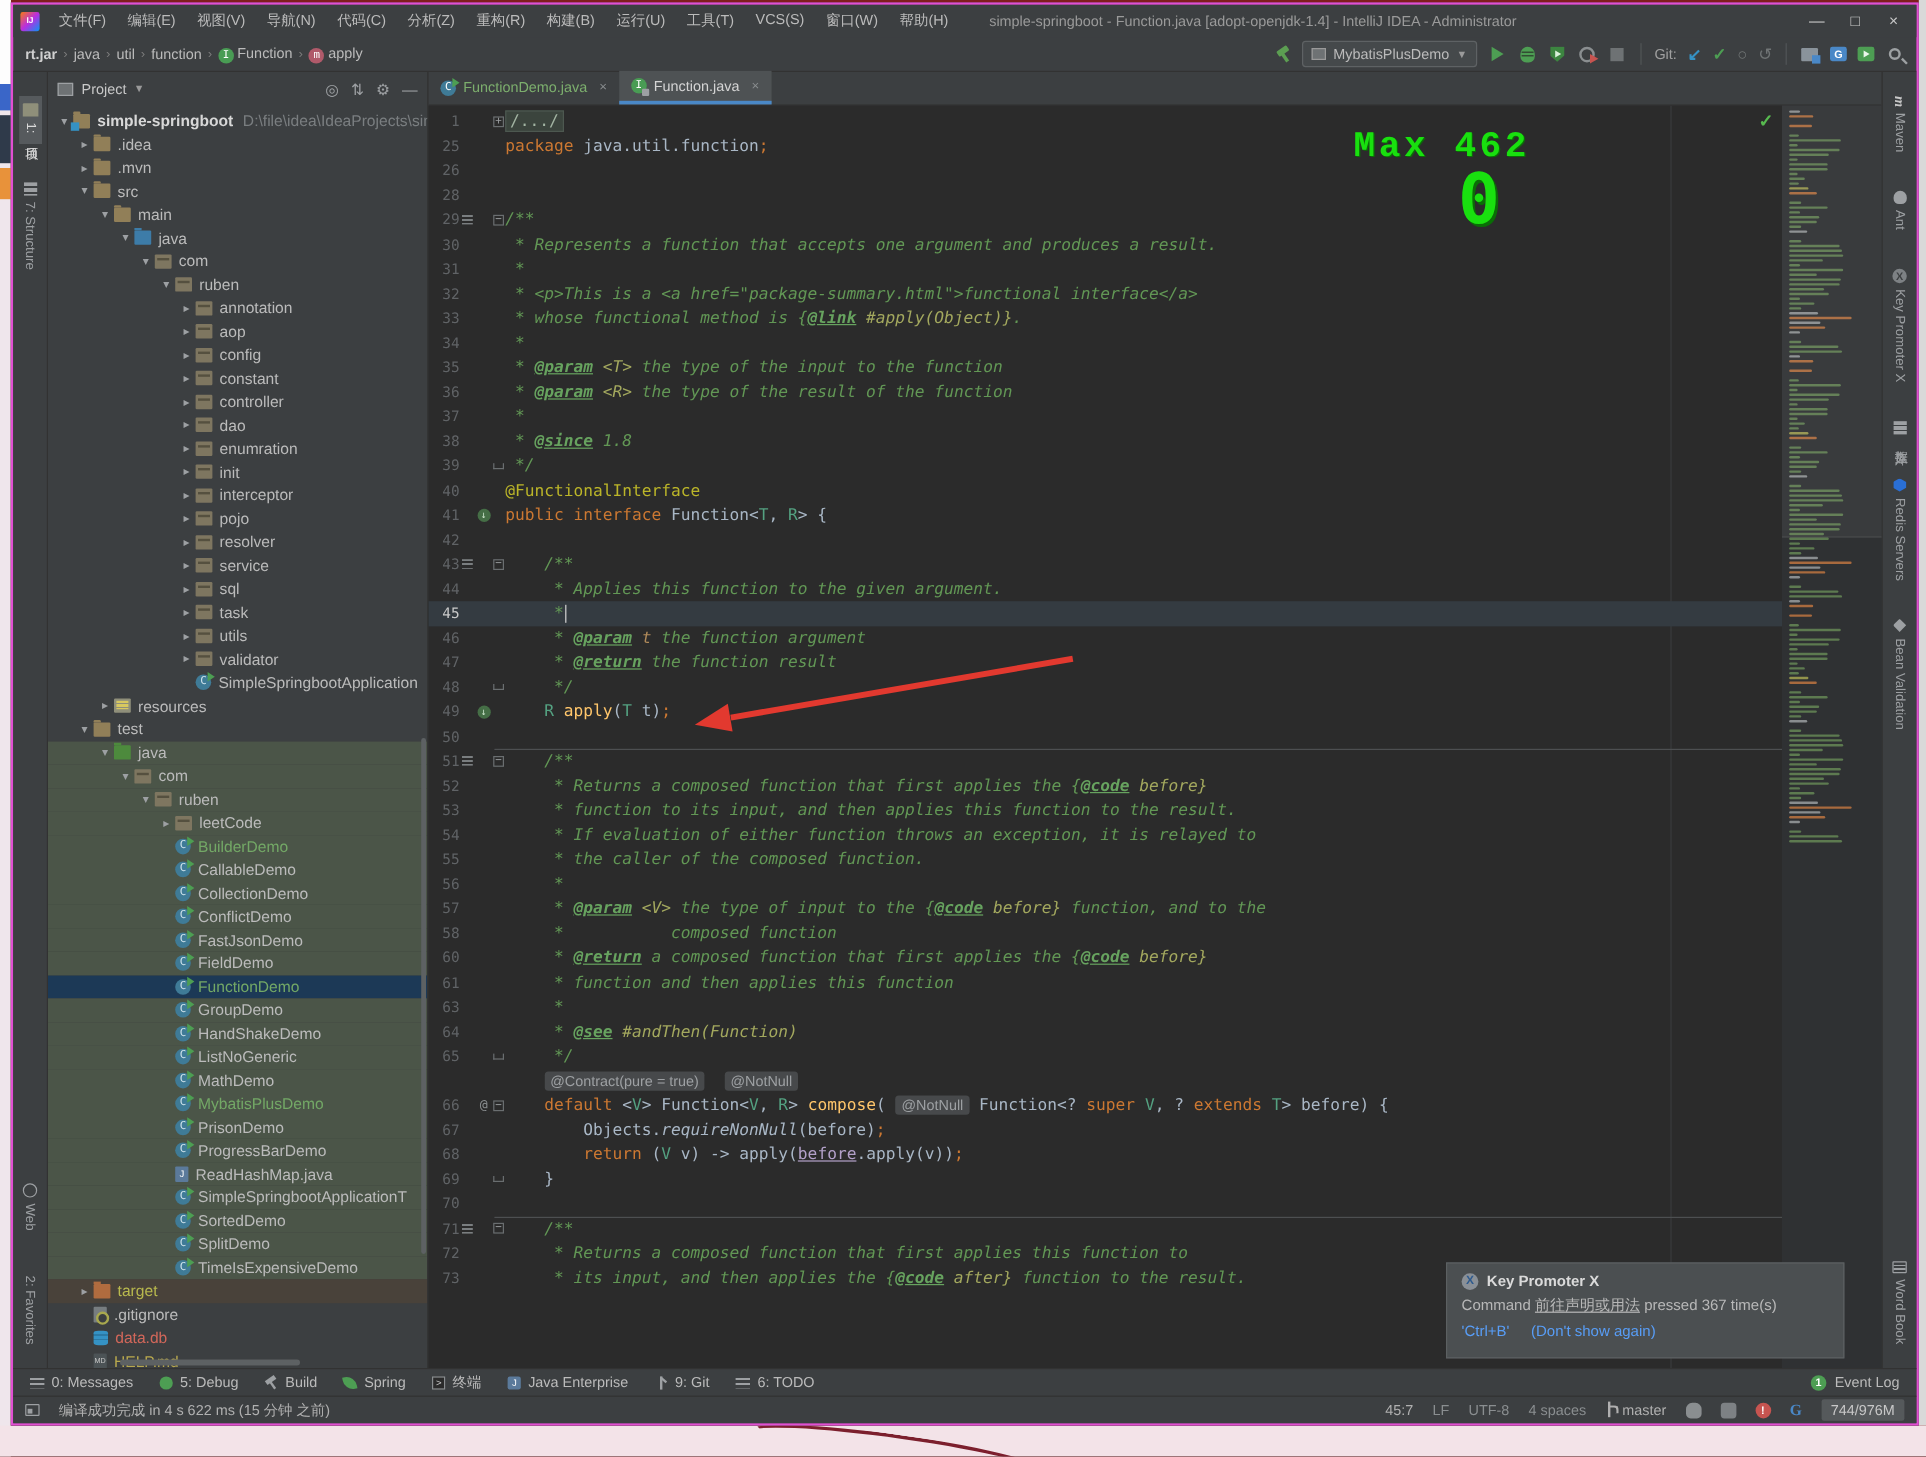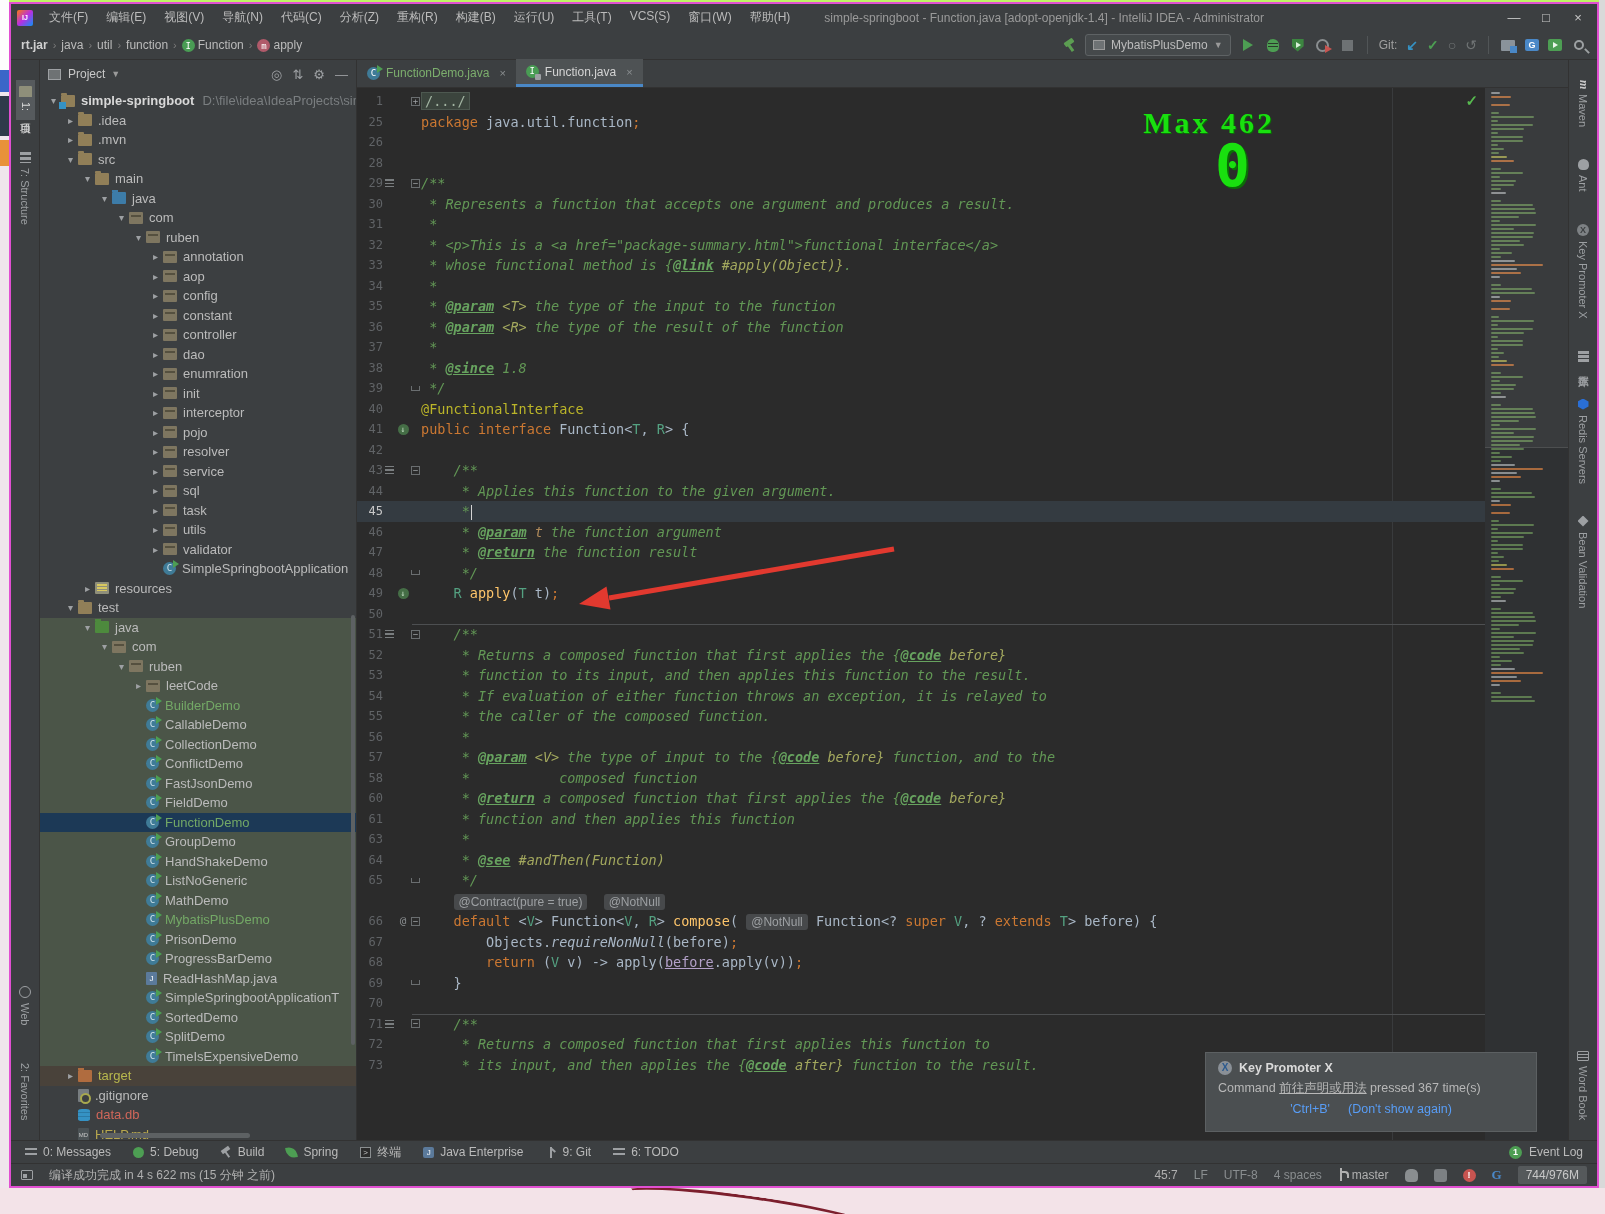--- a/index.html
+++ b/index.html
@@ -1,18 +1,18 @@
 <!DOCTYPE html>
 <html><head>
 <meta charset="utf-8">
 <style>
   * { margin:0; padding:0; box-sizing:border-box; }
   html,body { background:#1e1e1e; }
   body { font-family:"Liberation Sans", sans-serif; }
-  #screen { position:relative; width:1605px; height:1214px; overflow:hidden; background:#bef264; }
+  #screen { position:relative; width:1605px; height:1214px; overflow:hidden; background:#7f1d1d; }
 
   
   .bg-left { position:absolute; left:0; top:0; width:9px; height:1214px; background:#efe6ec; }
   .bg-left .frag-white { position:absolute; left:0; top:0; width:9px; height:70px; background:#fdfdfd; }
   .bg-left .frag-blue { position:absolute; left:0; top:70px; width:9px; height:22px; background:#3a66c8; }
   .bg-left .frag-orange { position:absolute; left:0; top:140px; width:9px; height:26px; background:#e8923a; }
   .bg-left .frag-dark { position:absolute; left:0; top:96px; width:9px; height:40px; background:#2f3a4a; }
   .bg-bottom { position:absolute; left:0; top:1188px; width:1605px; height:26px; background:#f3e3e8; }
   .bg-bottom .swirl { position:absolute; left:620px; top:8px; width:260px; height:30px; border:3px solid #7c1f2d; border-radius:50%; border-color:#7c1f2d transparent transparent transparent; transform:rotate(8deg); }
   .bg-right { position:absolute; right:0; top:0; width:6px; height:1188px; background:#d9d9d9; }
@@ -183,31 +183,31 @@
   .fd { background:#3b443d; color:#a3b5a3; border:1px solid #4d5850; padding:0 3px; font-style:normal; }
   .chip { background:#47494b; color:#9da0a3; border-radius:3px; padding:1px 5px; font-size:12px; font-style:normal; font-family:"Liberation Sans",sans-serif; }
 
   
   .minimap { width:83px; flex:none; background:#2f3133; position:relative; padding:4px 4px 0 6px; }
   .mm-viewport { position:absolute; left:0; top:0; width:100%; height:360px; background:rgba(255,255,255,0.05); border-bottom:1px solid rgba(255,255,255,0.1); }
   .mm-bar { height:2px; margin-bottom:2px; border-radius:1px; }
   .ed-check { position:absolute; top:4px; right:90px; color:#57b94f; font-size:15px; font-weight:bold; z-index:5; }
 
   
-  .overlay-max { position:absolute; right:210px; top:18px; color:#19e00f; font-family:Liberation Serif, serif; font-weight:bold; font-size:30px; letter-spacing:3px; text-shadow:1px 1px 0 #0a6e06; z-index:6; }
+  .overlay-max { position:absolute; right:210px; top:18px; color:#19e00f; font-family:Liberation Mono, monospace; font-weight:bold; font-size:30px; letter-spacing:3px; text-shadow:1px 1px 0 #0a6e06; z-index:6; }
   .overlay-zero { position:absolute; right:235px; top:44px; color:#19e00f; font-family:"DejaVu Sans Mono",monospace; font-weight:bold; font-size:58px; text-shadow:2px 2px 0 #0a6e06; z-index:6; }
   .red-arrow { position:absolute; left:0; top:0; pointer-events:none; z-index:7; }
 
   
   .notif { position:absolute; left:1205px; top:1052px; width:332px; height:80px; background:#4b4f51; border:1px solid #5c6062; padding:8px 12px; z-index:20; font-size:12.5px; }
   .notif-title { display:flex; align-items:center; gap:7px; color:#dadada; font-weight:bold; margin-bottom:5px; }
   .kpx-ic { width:14px; height:14px; border-radius:50%; background:#8a9097; color:#2d5a8e; font-size:10px; font-weight:bold; text-align:center; line-height:14px; }
   .notif-body { color:#b8b8b8; margin-bottom:5px; }
   .notif-body u { text-decoration:underline; }
-  .notif-links { color:#589df6; display:flex; gap:18px;justify-content:center; }
+  .notif-links { color:#589df6; display:flex; gap:18px; }
 
   
   .bottombar { height:23px; background:#3c3f41; border-top:1px solid #323232; display:flex; align-items:center; padding:0 14px; gap:22px; flex:none; font-size:12px; }
   .bb-item { display:flex; align-items:center; gap:6px; color:#bbbbbb; }
   .bi { width:11px; height:11px; display:inline-block; }
   .bi-menu { background:repeating-linear-gradient(#9da0a3 0 2px, transparent 2px 4.5px); width:12px; height:9px; }
   .bi-bug { background:#4d9e53; border-radius:50%; }
   .bi-hammer { position:relative; }
   .bi-hammer:before { content:""; position:absolute; left:0; top:1px; width:9px; height:4px; background:#9da0a3; transform:rotate(-35deg); }
   .bi-hammer:after { content:""; position:absolute; left:5px; top:3px; width:2px; height:8px; background:#9da0a3; transform:rotate(-35deg); }

